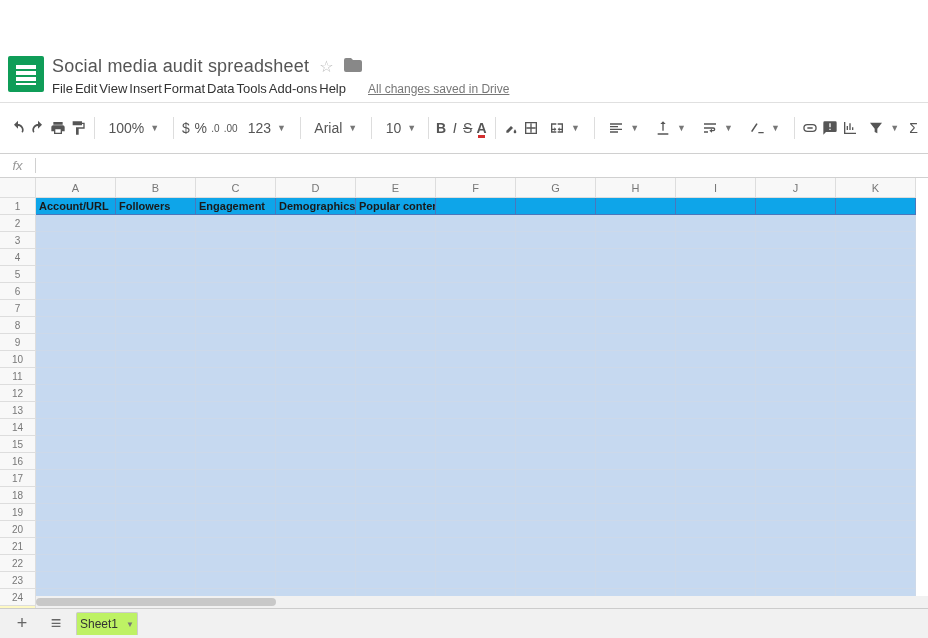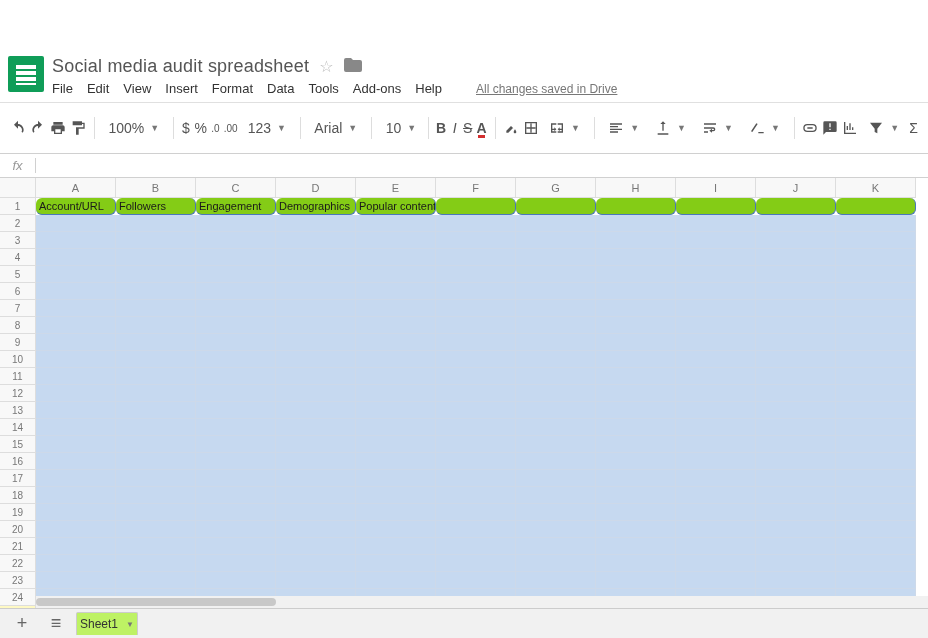--- a/index.html
+++ b/index.html
@@ -7,21 +7,21 @@
   
   .titlebar { display: flex; align-items: flex-start; padding: 8px 8px 0 8px; gap: 8px; margin-top: 48px; }
   .sheets-icon { width: 36px; height: 36px; background: #0f9d58; border-radius: 2px; position: relative; display: flex; align-items: center; justify-content: center; flex-shrink:0;}
   .sheets-icon::before { content:""; position:absolute; width:20px; height:22px; background:#fff; border-radius:1px;}
   .sheets-icon::after { content:""; position:absolute; width:20px; height:22px; background:repeating-linear-gradient(to bottom,#0f9d58 0,#0f9d58 2px,#fff 2px,#fff 6px),repeating-linear-gradient(to right,#0f9d58 0,#0f9d58 2px,#fff 2px,#fff 10px);}
   .title-block { display:flex; flex-direction:column; gap:4px; }
   .title-row { display:flex; align-items:center; gap:10px;}
   .doc-title { font-size:18px; color:#555; letter-spacing:0.2px;}
   .star-icon { color:#bbb; font-size:16px; cursor:pointer;}
   .folder-icon { color:#888; font-size:16px; cursor:pointer;}
-  .menubar { display:flex; gap:14px; font-size:13px; color:#333; align-items:center;}
+  .menubar { display:flex; gap:2px; font-size:13px; color:#333; align-items:center;}
   .menubar span { cursor:pointer;}
   .save-status { color:#777; text-decoration:underline; margin-left:20px; font-size:12px;}
   
   .toolbar { display:flex; align-items:center; gap:4px; padding:6px 10px; border-top:1px solid #e0e0e0; border-bottom:1px solid #d0d0d0; margin-top:6px; height:52px;}
   .tb { width:24px; height:24px; display:flex; align-items:center; justify-content:center; color:#555; cursor:pointer; font-size:14px; border-radius:2px;}
   .tb.wide{width:auto; padding:0 6px; gap:4px;}
   .tb.small{font-size:10px;}
   .tb svg{width:16px;height:16px;fill:#555;}
   .sep{width:1px;height:22px;background:#ddd;margin:0 4px;}
   .drop{font-size:9px;color:#777;margin-left:2px;}
@@ -32,21 +32,21 @@
   .fx-label{width:36px;text-align:center;font-style:italic;color:#999;border-right:1px solid #d0d0d0;font-size:13px;}
   .fx-input{flex:1;padding:0 6px;height:100%;border:none;outline:none;font-size:12px;}
   
   .sheet-area{position:relative;overflow:hidden;height:calc(638px - 116px - 30px);}
   .grid{display:grid;grid-template-columns:36px repeat(11,80px);grid-auto-rows:17px;font-size:11px;}
   .corner,.col-head,.row-head{background:#f8f8f8;border-right:1px solid #ddd;border-bottom:1px solid #ddd;display:flex;align-items:center;justify-content:center;color:#777;position:sticky;}
   .col-head{height:20px;}
   .corner{height:20px;}
   .row-head{font-size:10px;}
   .cell{border-right:1px solid #cdd9e9;border-bottom:1px solid #cdd9e9;padding:0 3px;display:flex;align-items:center;background:#c6d9f0;font-size:11px;overflow:hidden;white-space:nowrap;}
-  .cell.header-cell{background:#84cc16;color:#1a1a1a;font-weight:normal;border-right:1px solid #4a77bc;border-bottom:1px solid #4a77bc;border-radius:6px;}
+  .cell.header-cell{background:#0ea5e9;color:#1a1a1a;font-weight:bold;border-right:1px solid #4a77bc;border-bottom:1px solid #4a77bc;}
   
   .scroll-x{position:absolute;bottom:30px;left:36px;right:0;height:12px;background:#f1f1f1;}
   .scroll-x-thumb{position:absolute;left:0;top:2px;height:8px;width:240px;background:#c8c8c8;border-radius:4px;}
   
   .tabbar{position:absolute;bottom:0;left:0;right:0;height:30px;background:#f1f1f1;border-top:1px solid #ccc;display:flex;align-items:center;gap:6px;padding:0 8px;}
   .tabbar .tabbtn{width:28px;height:28px;display:flex;align-items:center;justify-content:center;color:#666;cursor:pointer;font-size:18px;}
   .sheet-tab{background:#bef264;border:1px solid #ccc;border-bottom:none;padding:4px 3px;font-size:12px;display:flex;align-items:center;gap:6px;border-radius:2px 2px 0 0;margin-top:0;cursor:pointer;}
   .sheet-tab .drop{font-size:8px;}
 </style>
 </head>

